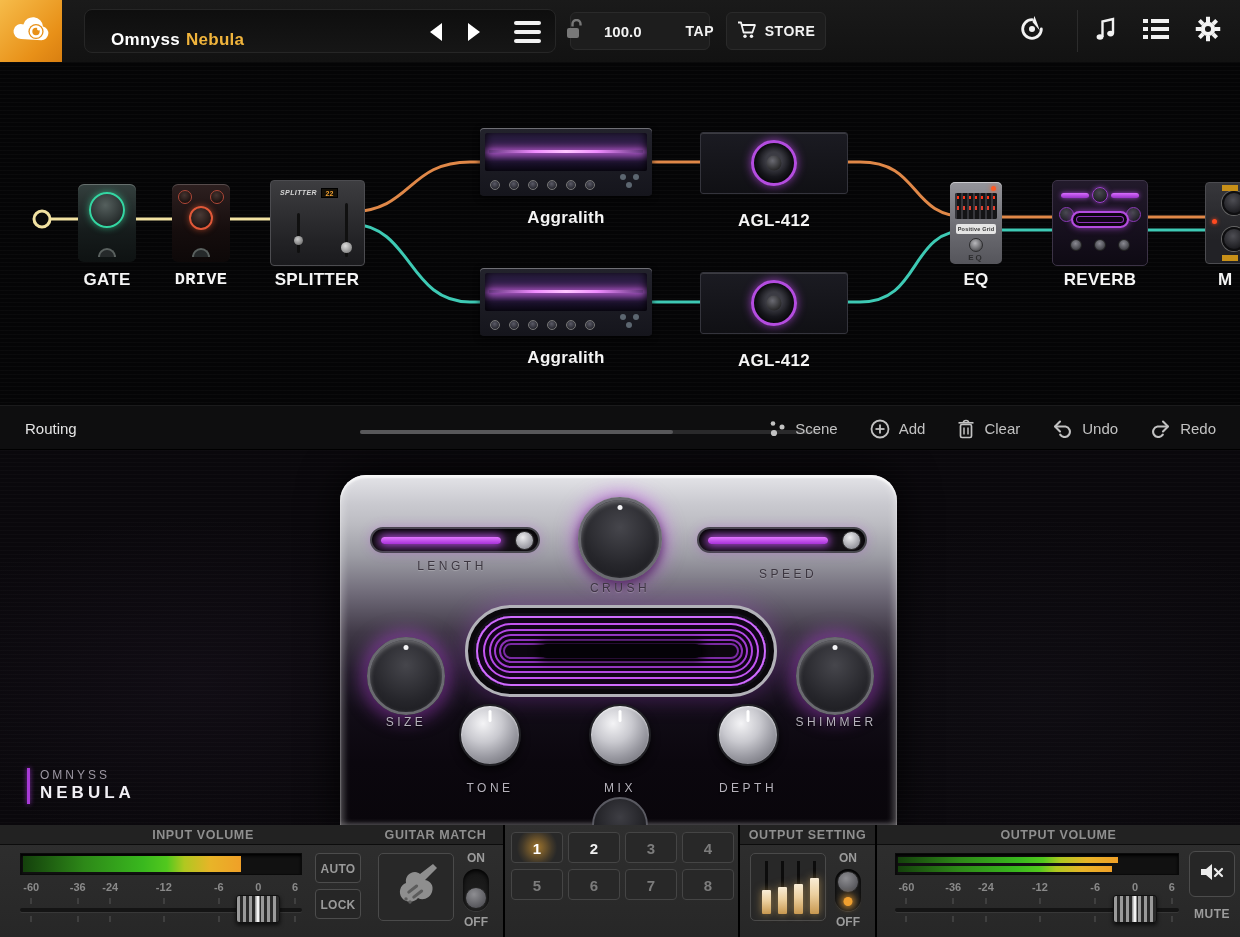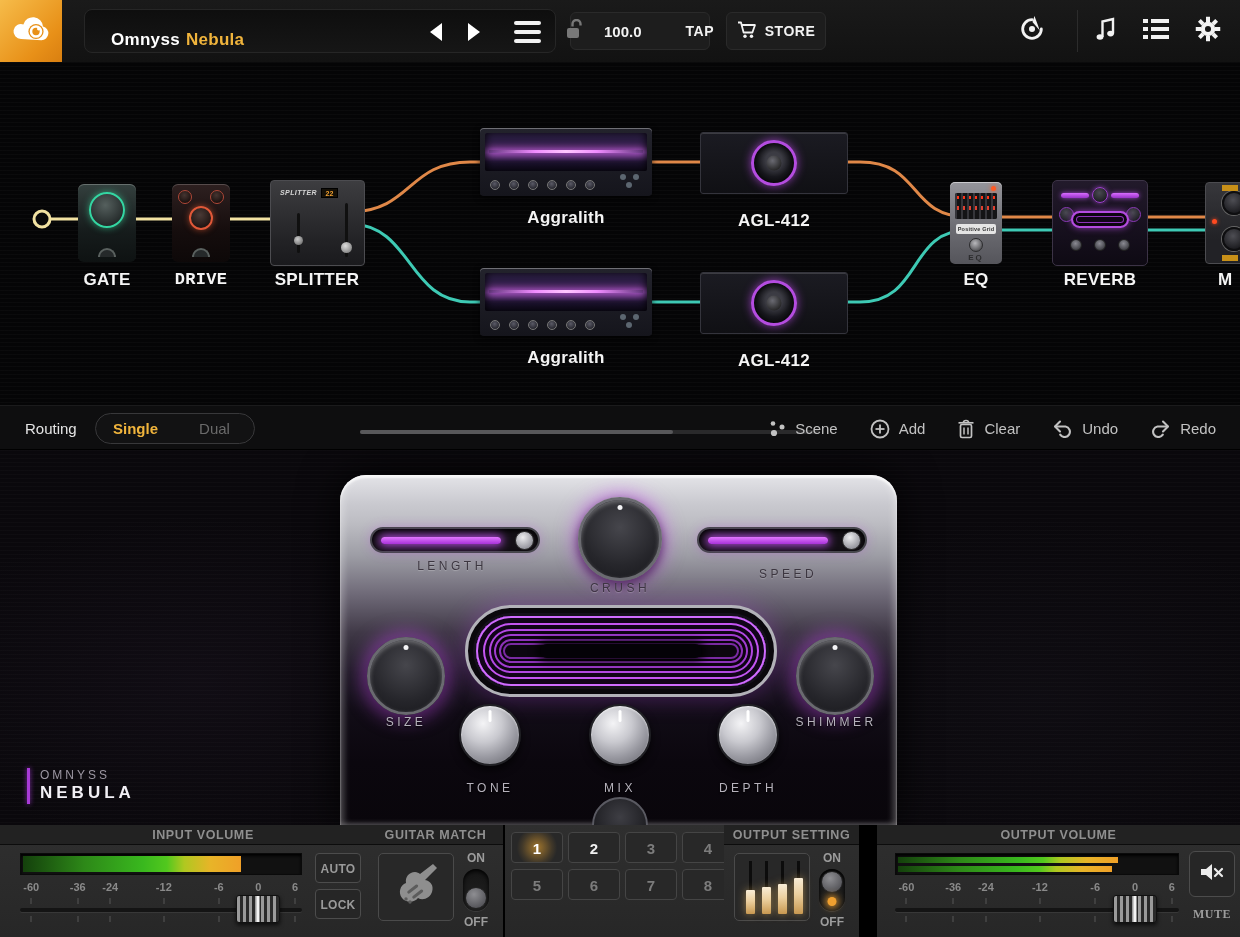--- a/index.html
+++ b/index.html
@@ -381,24 +381,20 @@
       <div class="mx-knob" style="top:44px;"></div>
       <div class="mx-led"></div>
       <div class="mx-tag" style="top:2px;"></div>
       <div class="mx-tag" style="bottom:2px;"></div>
     </div>
     <div class="chain-label" style="left:1218px; top:208px; width:60px; text-align:left;">M</div>
   </div>
 
   <div class="routing">
     <div class="routing-label">Routing</div>
-    <div class="mode-pill">
-      <div class="mode single">Single</div>
-      <div class="mode dual">Dual</div>
-    </div>
     <div class="hscroll">
         <div class="thumb"></div>
       </div>
     <div class="actions">
       <div class="action">
         <span>
             <svg width="17" height="19" viewBox="0 0 17 19">
               <circle cx="4" cy="4.5" r="2.3" fill="#c2c2c2"></circle>
               <circle cx="5" cy="14" r="3.1" fill="#c2c2c2"></circle>
               <circle cx="13" cy="8" r="2.5" fill="#c2c2c2"></circle>
@@ -574,21 +570,21 @@
         <div class="snapbtn saved" style="left:63px; top:7px;">2</div>
         <div class="snapbtn" style="left:120px; top:7px;">3</div>
         <div class="snapbtn" style="left:177px; top:7px;">4</div>
         <div class="snapbtn" style="left:6px; top:44px;">5</div>
         <div class="snapbtn" style="left:63px; top:44px;">6</div>
         <div class="snapbtn" style="left:120px; top:44px;">7</div>
         <div class="snapbtn" style="left:177px; top:44px;">8</div>
       </div>
     </div>
 
-    <div class="section" style="left:724px; width:135px;">
+    <div class="section" style="left:740px; width:135px;">
       <div class="sec-head">OUTPUT SETTING</div>
       <div class="sec-body">
         <div class="iconbox">
           <div class="outsliders">
             <div class="stem" style="left:14px;"></div>
               <div class="cap" style="left:11px; top:36px; height:24px;"></div>
             <div class="stem" style="left:30px;"></div>
               <div class="cap" style="left:27px; top:33px; height:27px;"></div>
             <div class="stem" style="left:46px;"></div>
               <div class="cap" style="left:43px; top:30px; height:30px;"></div>
@@ -643,18 +639,18 @@
         <div class="slhandle" style="left:236px; top:50px;"></div>
         <div class="mutebtn" style="left:312px; top:6px; width:46px; height:46px;">
           <span>
             <svg width="26" height="22" viewBox="0 0 26 22">
                 <path d="M2 8 v6 h5 l6 5 V3 L7 8 z" fill="#ececec"></path>
                 <line x1="16" y1="8" x2="23" y2="15" stroke="#ececec" stroke-width="2.2" stroke-linecap="round"></line>
                 <line x1="23" y1="8" x2="16" y2="15" stroke="#ececec" stroke-width="2.2" stroke-linecap="round"></line>
               </svg>
           </span>
         </div>
-        <div class="mutelabel" style="left:310px; top:62px; width:50px; text-align:center;font-family:Liberation Serif, serif;">MUTE</div>
+        <div class="mutelabel" style="left:310px; top:62px; width:50px; text-align:center;">MUTE</div>
       </div>
     </div>
   </div>
 
 </div>
 
 </body></html>

